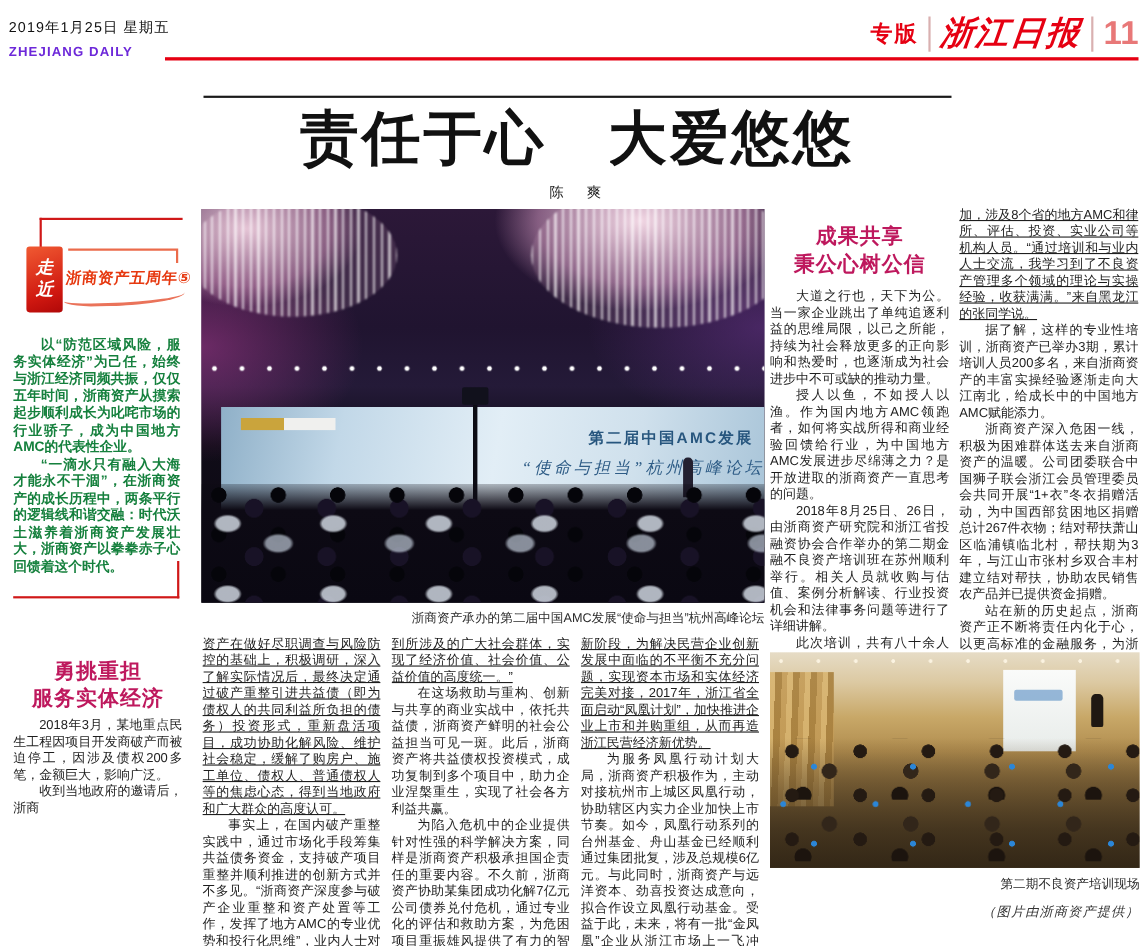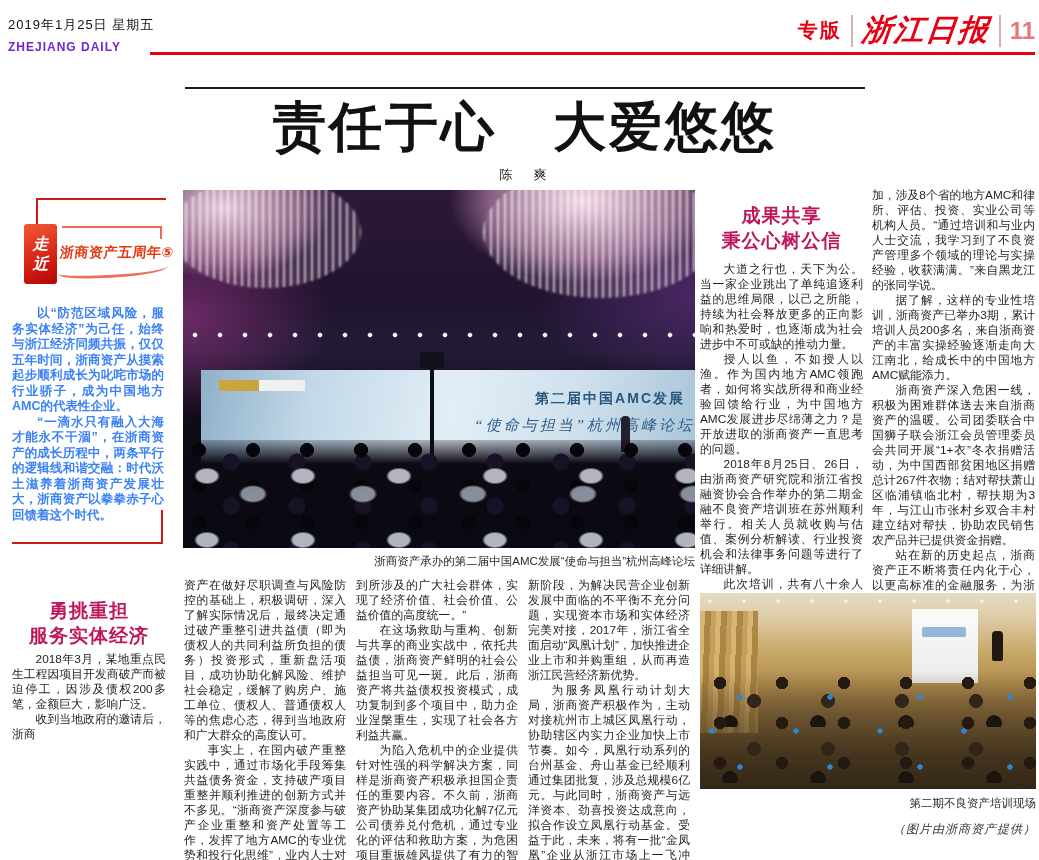--- a/index.html
+++ b/index.html
@@ -10,21 +10,21 @@
 
   
   .date-line { left:8px; top:16px; font-size:13px; color:#111; letter-spacing:1px; }
   .daily-en { left:8px; top:40px; font-size:12px; font-weight:bold; color:#6d28d9; letter-spacing:1px; }
   .red-rule { left:150px; top:52px; width:885px; height:3px; background:#e60012; }
   .header-right { right:4px; top:10px; display:flex; align-items:center; gap:9px; }
   .edition { font-size:20px; font-weight:bold; color:#e60012; letter-spacing:2px; }
   .hsep { width:2px; height:32px; background:#d9b0b0; }
   .masthead { font-size:30px; font-weight:bold; font-style:italic; color:#e60012;
               font-family:"Liberation Serif","DejaVu Serif",serif; transform:skewX(-6deg); letter-spacing:2px; }
-  .pageno { font-size:24px; font-weight:bold; color:#e87878; font-family:"Liberation Sans",sans-serif; }
+  .pageno { font-size:30px; font-weight:bold; color:#e87878; font-family:"Liberation Sans",sans-serif; }
 
   
   .black-rule { left:185px; top:87px; width:680px; height:2px; background:#1a1a1a; }
   .headline { left:185px; top:96px; width:680px; text-align:center; font-size:53px; font-weight:bold;
               color:#111; letter-spacing:3px; line-height:62px; }
   .byline { left:185px; top:166px; width:680px; text-align:center; font-size:13px; color:#222; letter-spacing:4px; }
 
   
   .frame-a { left:36px; top:198px; width:130px; height:34px; border-top:2px solid #d01818; border-left:2px solid #d01818; }
   .frame-b { left:12px; top:510px; width:151px; height:34px; border-bottom:2px solid #d01818; border-right:2px solid #d01818; }
@@ -33,32 +33,32 @@
                color:#fff; display:flex; flex-direction:column; align-items:center; justify-content:center;
                font-size:16px; font-weight:bold; line-height:20px; font-style:italic; }
   .badge-door { left:62px; top:226px; width:100px; height:13px; border-top:2px solid rgba(230,70,30,.8); border-right:2px solid rgba(230,70,30,.8); }
   .badge-series { left:60px; top:244px; width:116px; white-space:nowrap; font-size:14px; font-weight:bold;
                   color:#e6380f; transform:skewX(-6deg); letter-spacing:0.5px; }
   .badge-swoosh { left:58px; top:262px; width:110px; height:16px;
                   border-bottom:3px solid rgba(225,55,20,.7); border-radius:0 0 70% 40%; transform:rotate(-2deg); }
 
   
   .intro { left:12px; top:306px; width:152px; height:226px; overflow:hidden;
-           color:#3b82f6; font-size:12.5px; line-height:15.5px; font-weight:bold; text-align:justify; }
+           color:#15803d; font-size:12.5px; line-height:15.5px; font-weight:bold; text-align:justify; }
   .intro p { text-indent:2em; }
 
   
   .sec-head { font-size:19px; font-weight:bold; color:#be185d; text-align:center; line-height:25px; letter-spacing:1px; }
   .s1-head { left:12px; top:598px; width:154px; }
   .s2-head { left:700px; top:203px; width:163px; }
 
   
   .col { font-size:11.8px; line-height:15px; color:#1e1e1e; text-align:justify; overflow:hidden; }
   .col p { text-indent:2em; }
-  .col p.nc { text-indent:0; }
+  .col p.nc { text-indent:0;text-decoration:underline; }
   .c1 { left:12px;  top:652px; width:154px; height:210px; }
   .c2 { left:184px; top:578px; width:162px; height:285px; }
   .c3 { left:356px; top:578px; width:162px; height:285px; }
   .c4 { left:528px; top:578px; width:162px; height:285px; }
   .c5 { left:700px; top:262px; width:163px; height:330px; }
   .c6 { left:872px; top:188px; width:163px; height:405px; }
 
   
   .photo1 { left:183px; top:190px; width:512px; height:358px; overflow:hidden;
     background:

